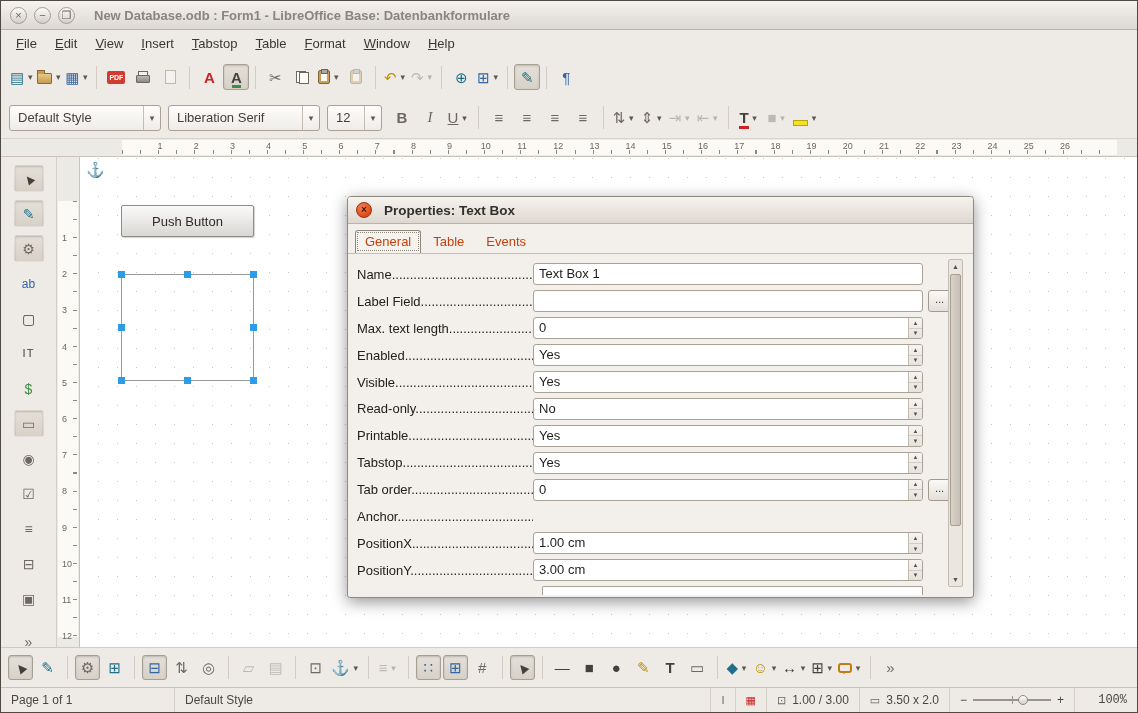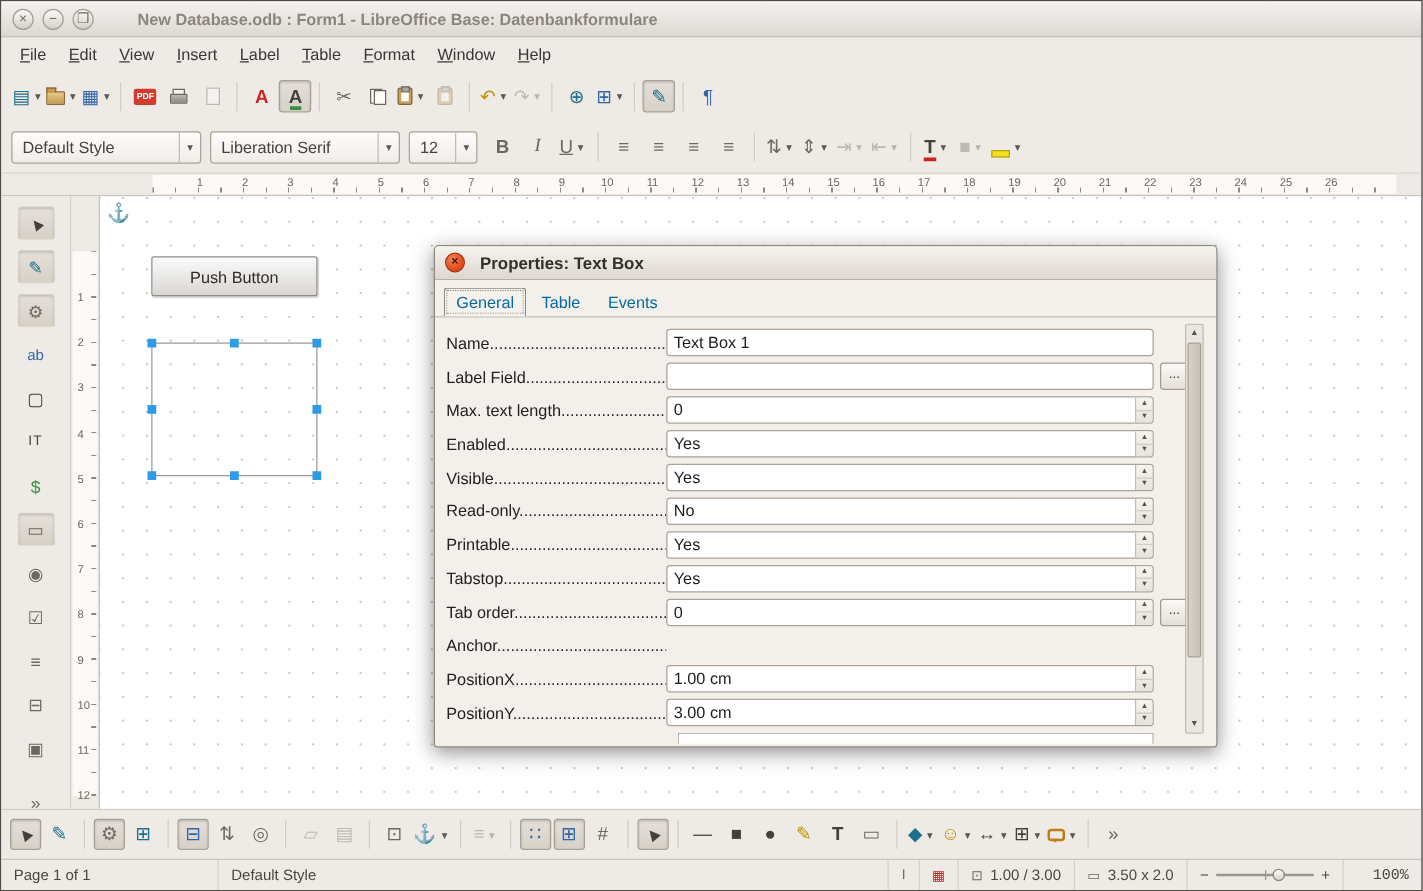--- a/index.html
+++ b/index.html
@@ -5,21 +5,21 @@
   html,body{margin:0;padding:0;background:#555;}
   *{box-sizing:border-box;}
   .window{position:relative;width:1138px;height:713px;background:#eeebe7;border:1px solid #4f4a44;
     font-family:"Liberation Sans",sans-serif;font-size:13px;color:#3a3733;overflow:hidden;}
 
   
   .titlebar{height:29px;background:linear-gradient(#f5f2ef,#dcd8d3);border-bottom:1px solid #b9b3ab;
     display:flex;align-items:center;padding:0 9px;gap:7px;}
   .wbtn{width:17px;height:17px;border-radius:50%;background:linear-gradient(#fbfaf9,#d4cfc8);
     border:1px solid #a49d93;color:#6e675e;font-size:11px;line-height:14px;text-align:center;flex:none;}
-  .wtitle{margin-left:28px;font-weight:bold;color:#8b857d;white-space:nowrap;}
+  .wtitle{margin-left:12px;font-weight:bold;color:#8b857d;white-space:nowrap;}
 
   
   .menubar{height:27px;display:flex;align-items:center;padding:0 6px;background:#eeebe7;}
   .menu-item{display:inline-block;padding:4px 9px;color:#3a3733;}
   .menu-item::first-letter{text-decoration:underline;}
 
   
   .toolbar{display:flex;align-items:center;background:#eeebe7;}
   .tb1{height:40px;padding:0 8px;gap:1px;}
   .tb2{height:42px;padding:0 8px;gap:2px;border-bottom:1px solid #d8d3cc;}
@@ -95,21 +95,21 @@
 
   
   .dialog{position:absolute;left:267px;top:39px;width:627px;height:402px;background:#f3f0ec;
     border:1px solid #8e887f;border-radius:4px 4px 3px 3px;box-shadow:0 4px 16px rgba(0,0,0,.42);z-index:5;}
   .dlg-title{height:27px;background:linear-gradient(#f7f3ee,#ddd7d0);border-bottom:1px solid #b9b2a8;
     border-radius:3px 3px 0 0;display:flex;align-items:center;padding:0 8px;}
   .dlg-close{width:16px;height:16px;border-radius:50%;background:radial-gradient(circle at 35% 30%,#f28058,#dd4814 72%);
     border:1px solid #9c3310;color:#4a1505;font-size:10px;font-weight:bold;line-height:13px;text-align:center;flex:none;}
   .dlg-title-text{margin-left:12px;font-weight:bold;font-size:13.5px;color:#33302c;}
   .dlg-tabs{display:flex;padding:6px 6px 0 7px;border-bottom:1px solid #c5bfb6;gap:2px;}
-  .tab{padding:3px 9px 4px;font-size:13px;color:#0369a1;border:1px solid transparent;border-bottom:none;border-radius:3px 3px 0 0;}
+  .tab{padding:3px 9px 4px;font-size:13px;color:#c2410c;border:1px solid transparent;border-bottom:none;border-radius:3px 3px 0 0;}
   .tab.active{background:#f6f3ef;border-color:#8e887e;outline:1px dotted #8e887e;outline-offset:-3px;}
   .dlg-rows{position:absolute;top:64px;left:9px;right:50px;bottom:12px;}
   .prow{position:relative;display:flex;align-items:center;height:26.9px;}
   .plabel{width:176px;flex:none;white-space:nowrap;overflow:hidden;color:#23201d;}
   .pfield{flex:1;display:flex;align-items:stretch;height:22px;background:#fff;border:1px solid #aaa297;border-radius:3px;overflow:hidden;}
   .pval{flex:1;padding:2px 0 0 5px;font-size:13px;color:#1f1d1a;white-space:nowrap;overflow:hidden;}
   .spinbtns{width:14px;flex:none;border-left:1px solid #c2bbb0;display:flex;flex-direction:column;
     background:linear-gradient(#f7f4f0,#e6e2dc);}
   .spinbtns i{flex:1;font-style:normal;font-size:6px;line-height:1;display:flex;align-items:center;justify-content:center;color:#57524b;}
   .spinbtns i:first-child{border-bottom:1px solid #d3ccc2;}
@@ -151,21 +151,21 @@
     <span class="wbtn">❐</span>
     <span class="wtitle">New Database.odb : Form1 - LibreOffice Base: Datenbankformulare</span>
   </div>
 
   <div class="menubar">
 
   <span class="menu-item" style="--i: 0;">File</span>
       <span class="menu-item" style="--i: 1;">Edit</span>
       <span class="menu-item" style="--i: 2;">View</span>
       <span class="menu-item" style="--i: 3;">Insert</span>
-      <span class="menu-item" style="--i: 4;">Label</span>
+      <span class="menu-item" style="--i: 4;">Tabstop</span>
       <span class="menu-item" style="--i: 5;">Table</span>
       <span class="menu-item" style="--i: 6;">Format</span>
       <span class="menu-item" style="--i: 7;">Window</span>
       <span class="menu-item" style="--i: 8;">Help</span>
     </div>
 
   <div class="toolbar tb1">
     <span class="tbtn">
         <span class="ic c-teal">▤</span>
         <span class="caret">▾</span>

